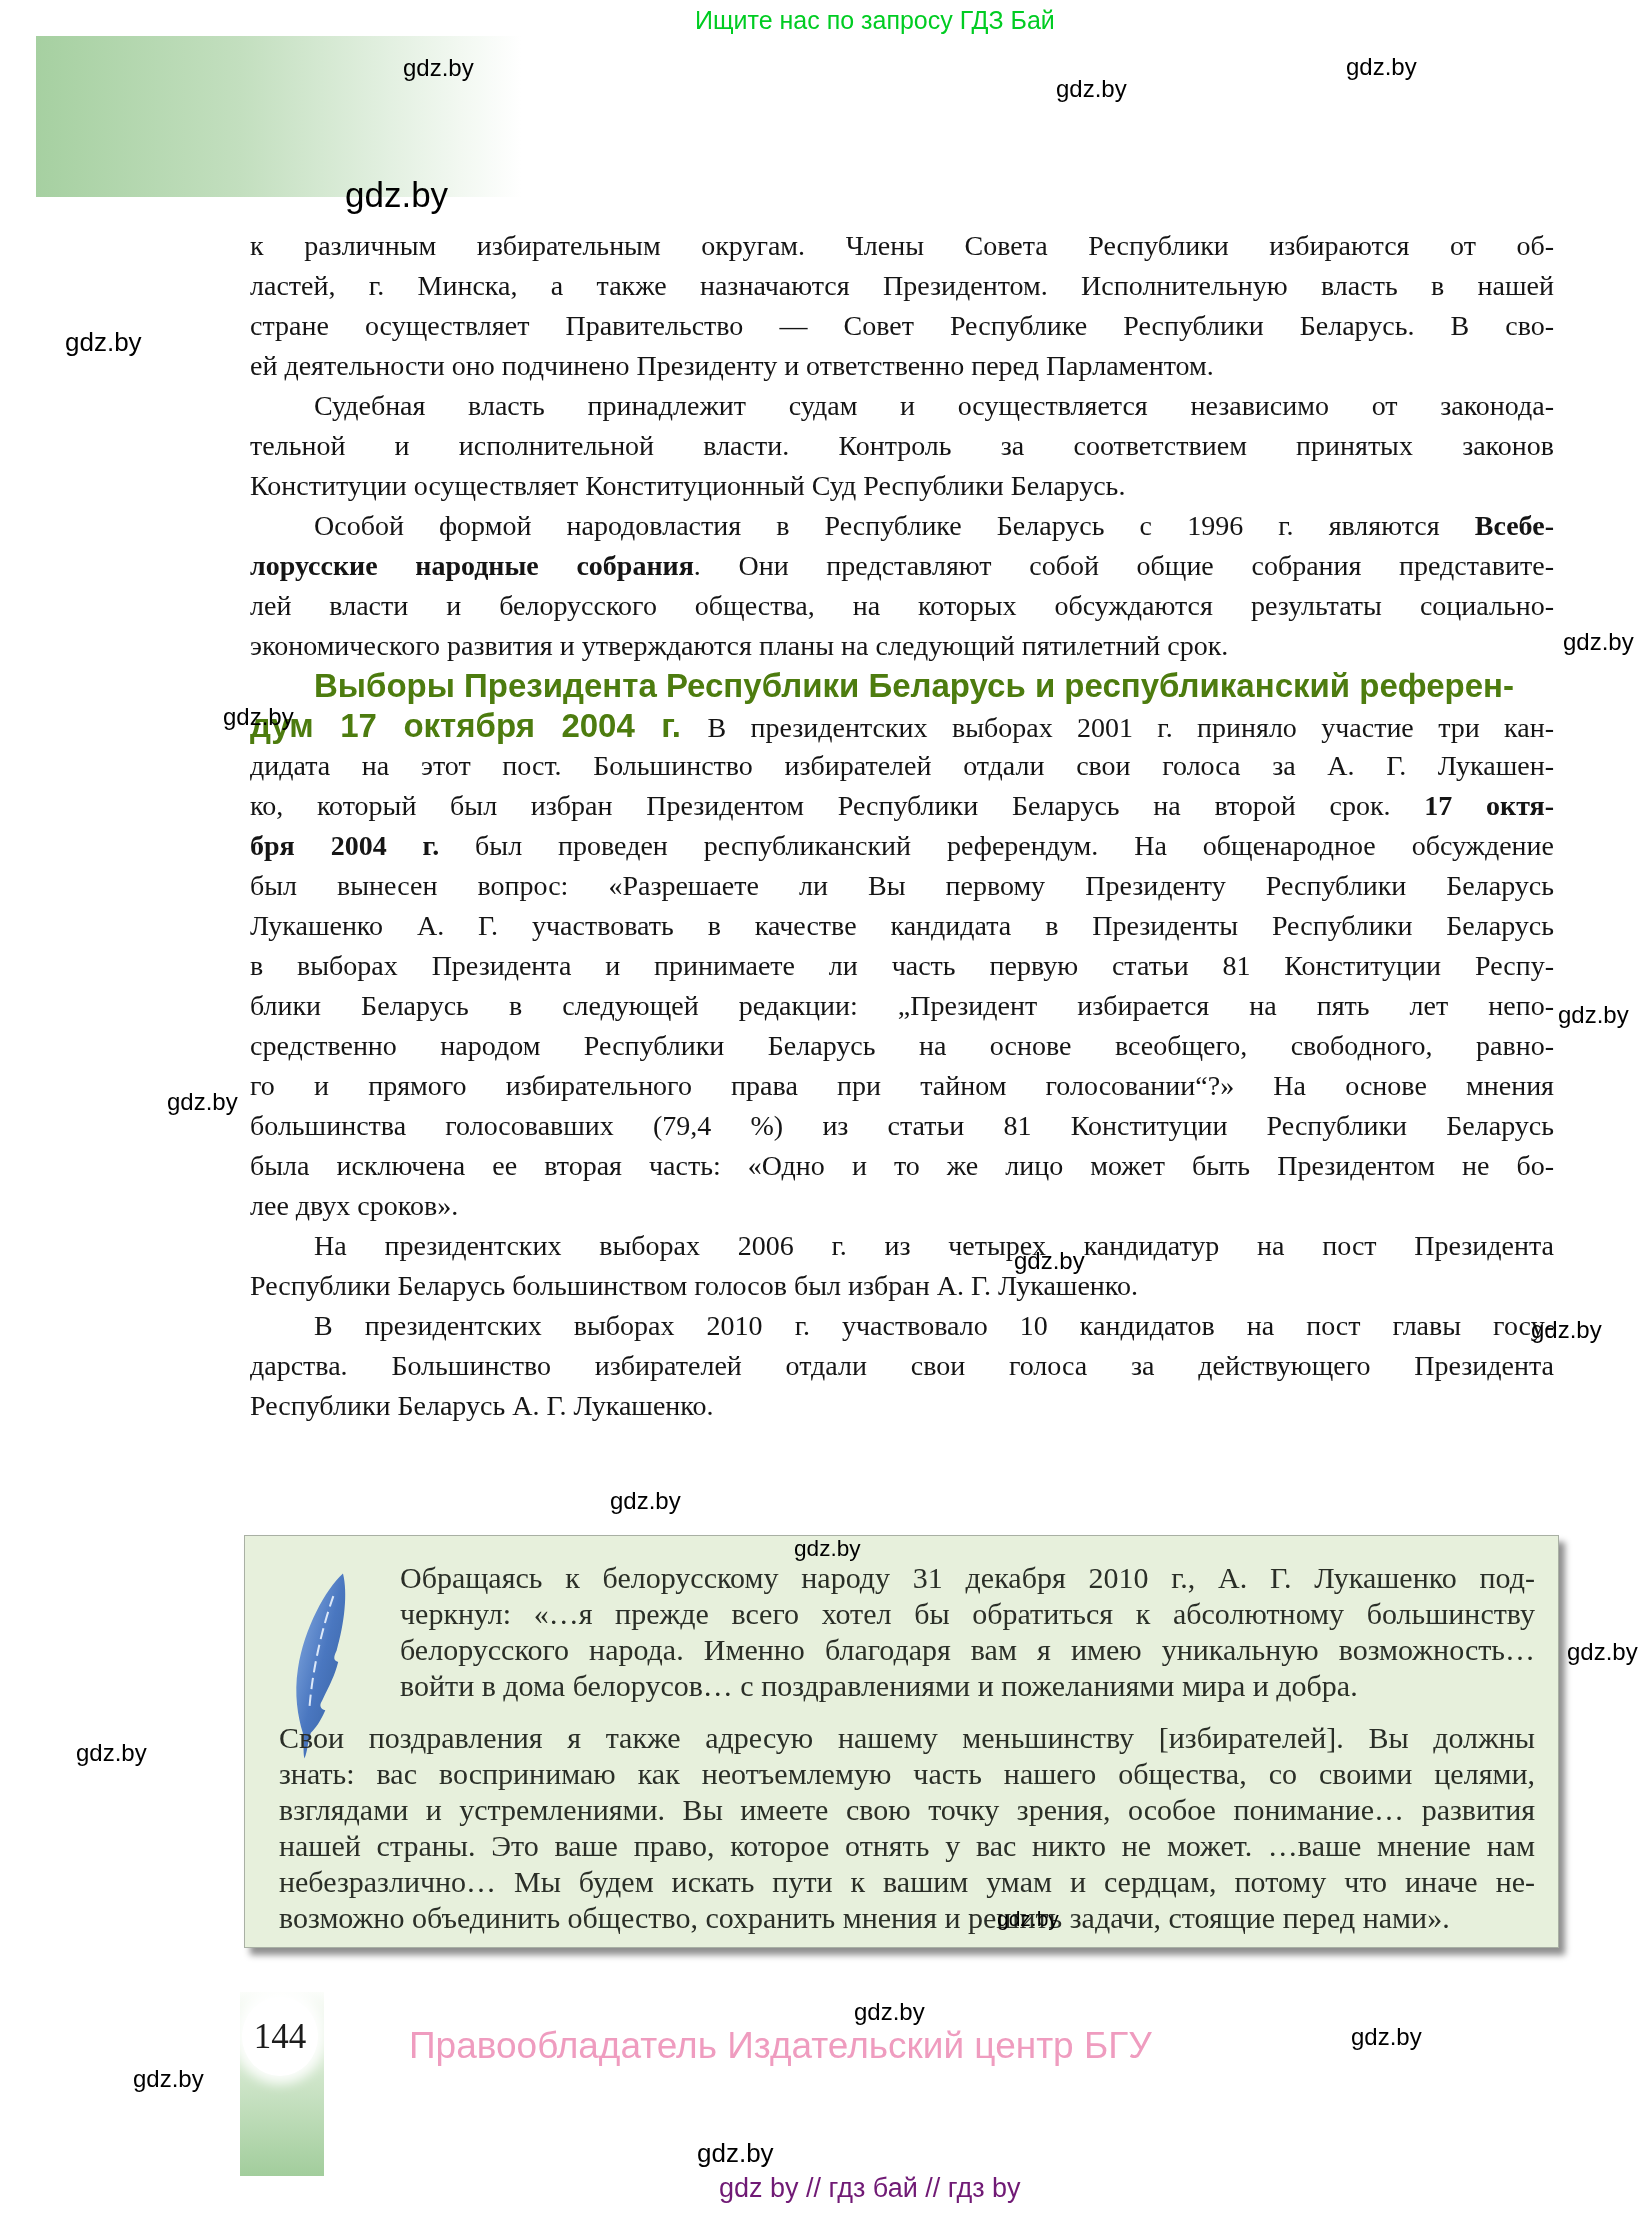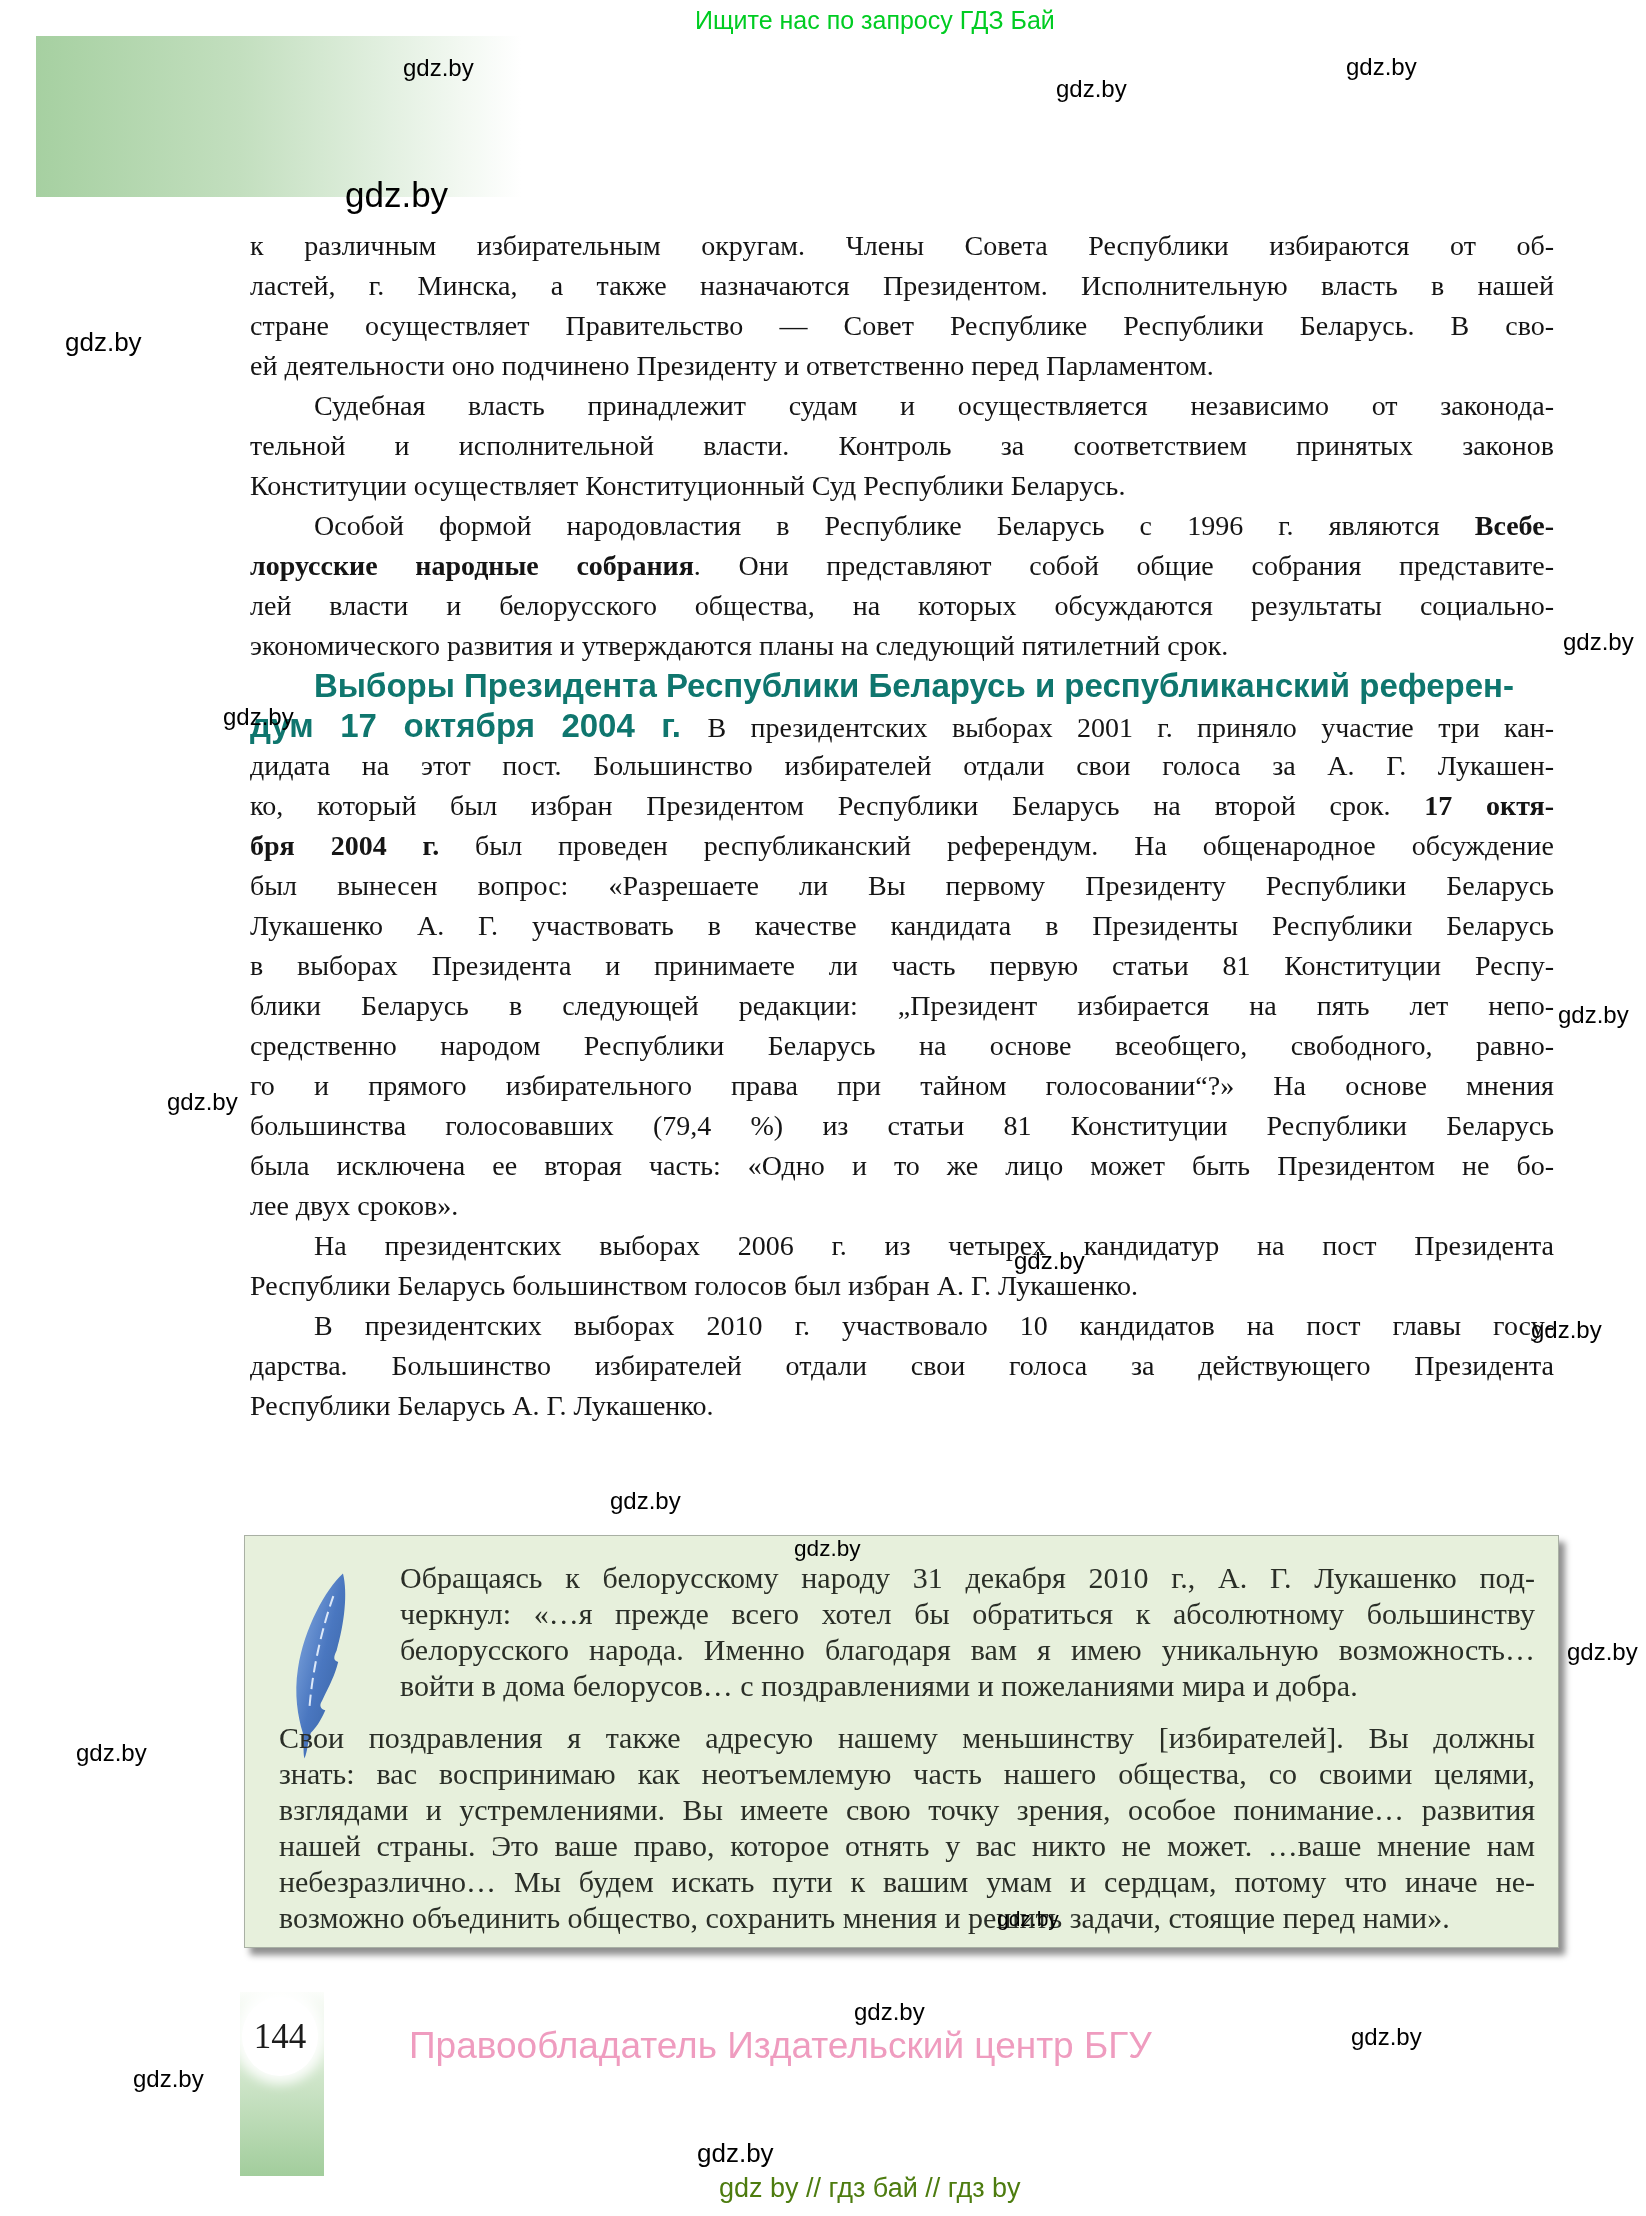--- a/index.html
+++ b/index.html
@@ -15,42 +15,42 @@
   .bar-top{position:absolute;left:0;top:36px;width:516px;height:161px;
            background:linear-gradient(to right,#a6d0a1 0%,#c3dfbf 40%,#ffffff 94%);}
   
   .body-text{position:absolute;left:214px;top:226px;width:1304px;}
   .bline{height:40px;line-height:40px;font-size:28px;color:#151515;
          text-align:justify;text-align-last:justify;white-space:normal;}
   .bline.end{text-align:left;text-align-last:left;}
   .bline.ind{text-indent:64px;}
   .st-p{font-family:"Liberation Serif",serif;}
   .st-b{font-family:"Liberation Serif",serif;font-weight:bold;}
-  .st-k{font-family:"Liberation Sans",sans-serif;font-weight:bold;color:#0f766e;font-size:33px;}
+  .st-k{font-family:"Liberation Sans",sans-serif;font-weight:bold;color:#4d7c0f;font-size:33px;}
   
   .qbox{position:absolute;left:208px;top:1535px;width:1315px;height:413px;
         background:#e7f0dc;border:1.6px solid #a9b0a4;box-sizing:border-box;
         box-shadow:5.6px 7.3px 6.4px #8f8f8f;}
   .q-ind{position:absolute;left:155px;top:24px;width:1135px;}
   .q-full{position:absolute;left:34px;top:184px;width:1256px;}
   .qline{height:36px;line-height:36px;font-family:"Liberation Sans",sans-serif;
          font-size:30px;color:#2a2e27;text-align:justify;text-align-last:justify;}
   .qline.end{text-align:center;text-align-last:left;}
   .feather{position:absolute;left:35px;top:36px;width:93px;height:189px;}
   
   .bar-bottom{position:absolute;left:204px;top:1992px;width:84px;height:184px;
               background:linear-gradient(to bottom,#fbfdfa 0%,#d9ebd4 35%,#a2cd9c 100%);}
   .oval{position:absolute;left:206px;top:1997px;width:76px;height:79px;background:#ffffff;
         border-radius:50%;display:flex;align-items:center;justify-content:center;
         font-family:"Liberation Serif",serif;font-size:35px;color:#1c1c1c;
         box-shadow:0 0 11.3px 8px rgba(255,255,255,0.9);}
   .copyright{position:absolute;left:373px;top:2025px;font-family:"Liberation Sans",sans-serif;
              font-size:37px;color:#ef9cbf;white-space:nowrap;}
   .links{position:absolute;left:683px;top:2173px;font-family:"Liberation Sans",sans-serif;
-         font-size:27px;color:#4d7c0f;white-space:nowrap;cursor:pointer;}
+         font-size:27px;color:#701a75;white-space:nowrap;cursor:pointer;}
 </style>
 </head>
 <body>
 
 <div class="page">
 
   <div class="banner">Ищите нас по запросу ГДЗ Бай</div>
 
   <div class="bar-top"></div>
 

